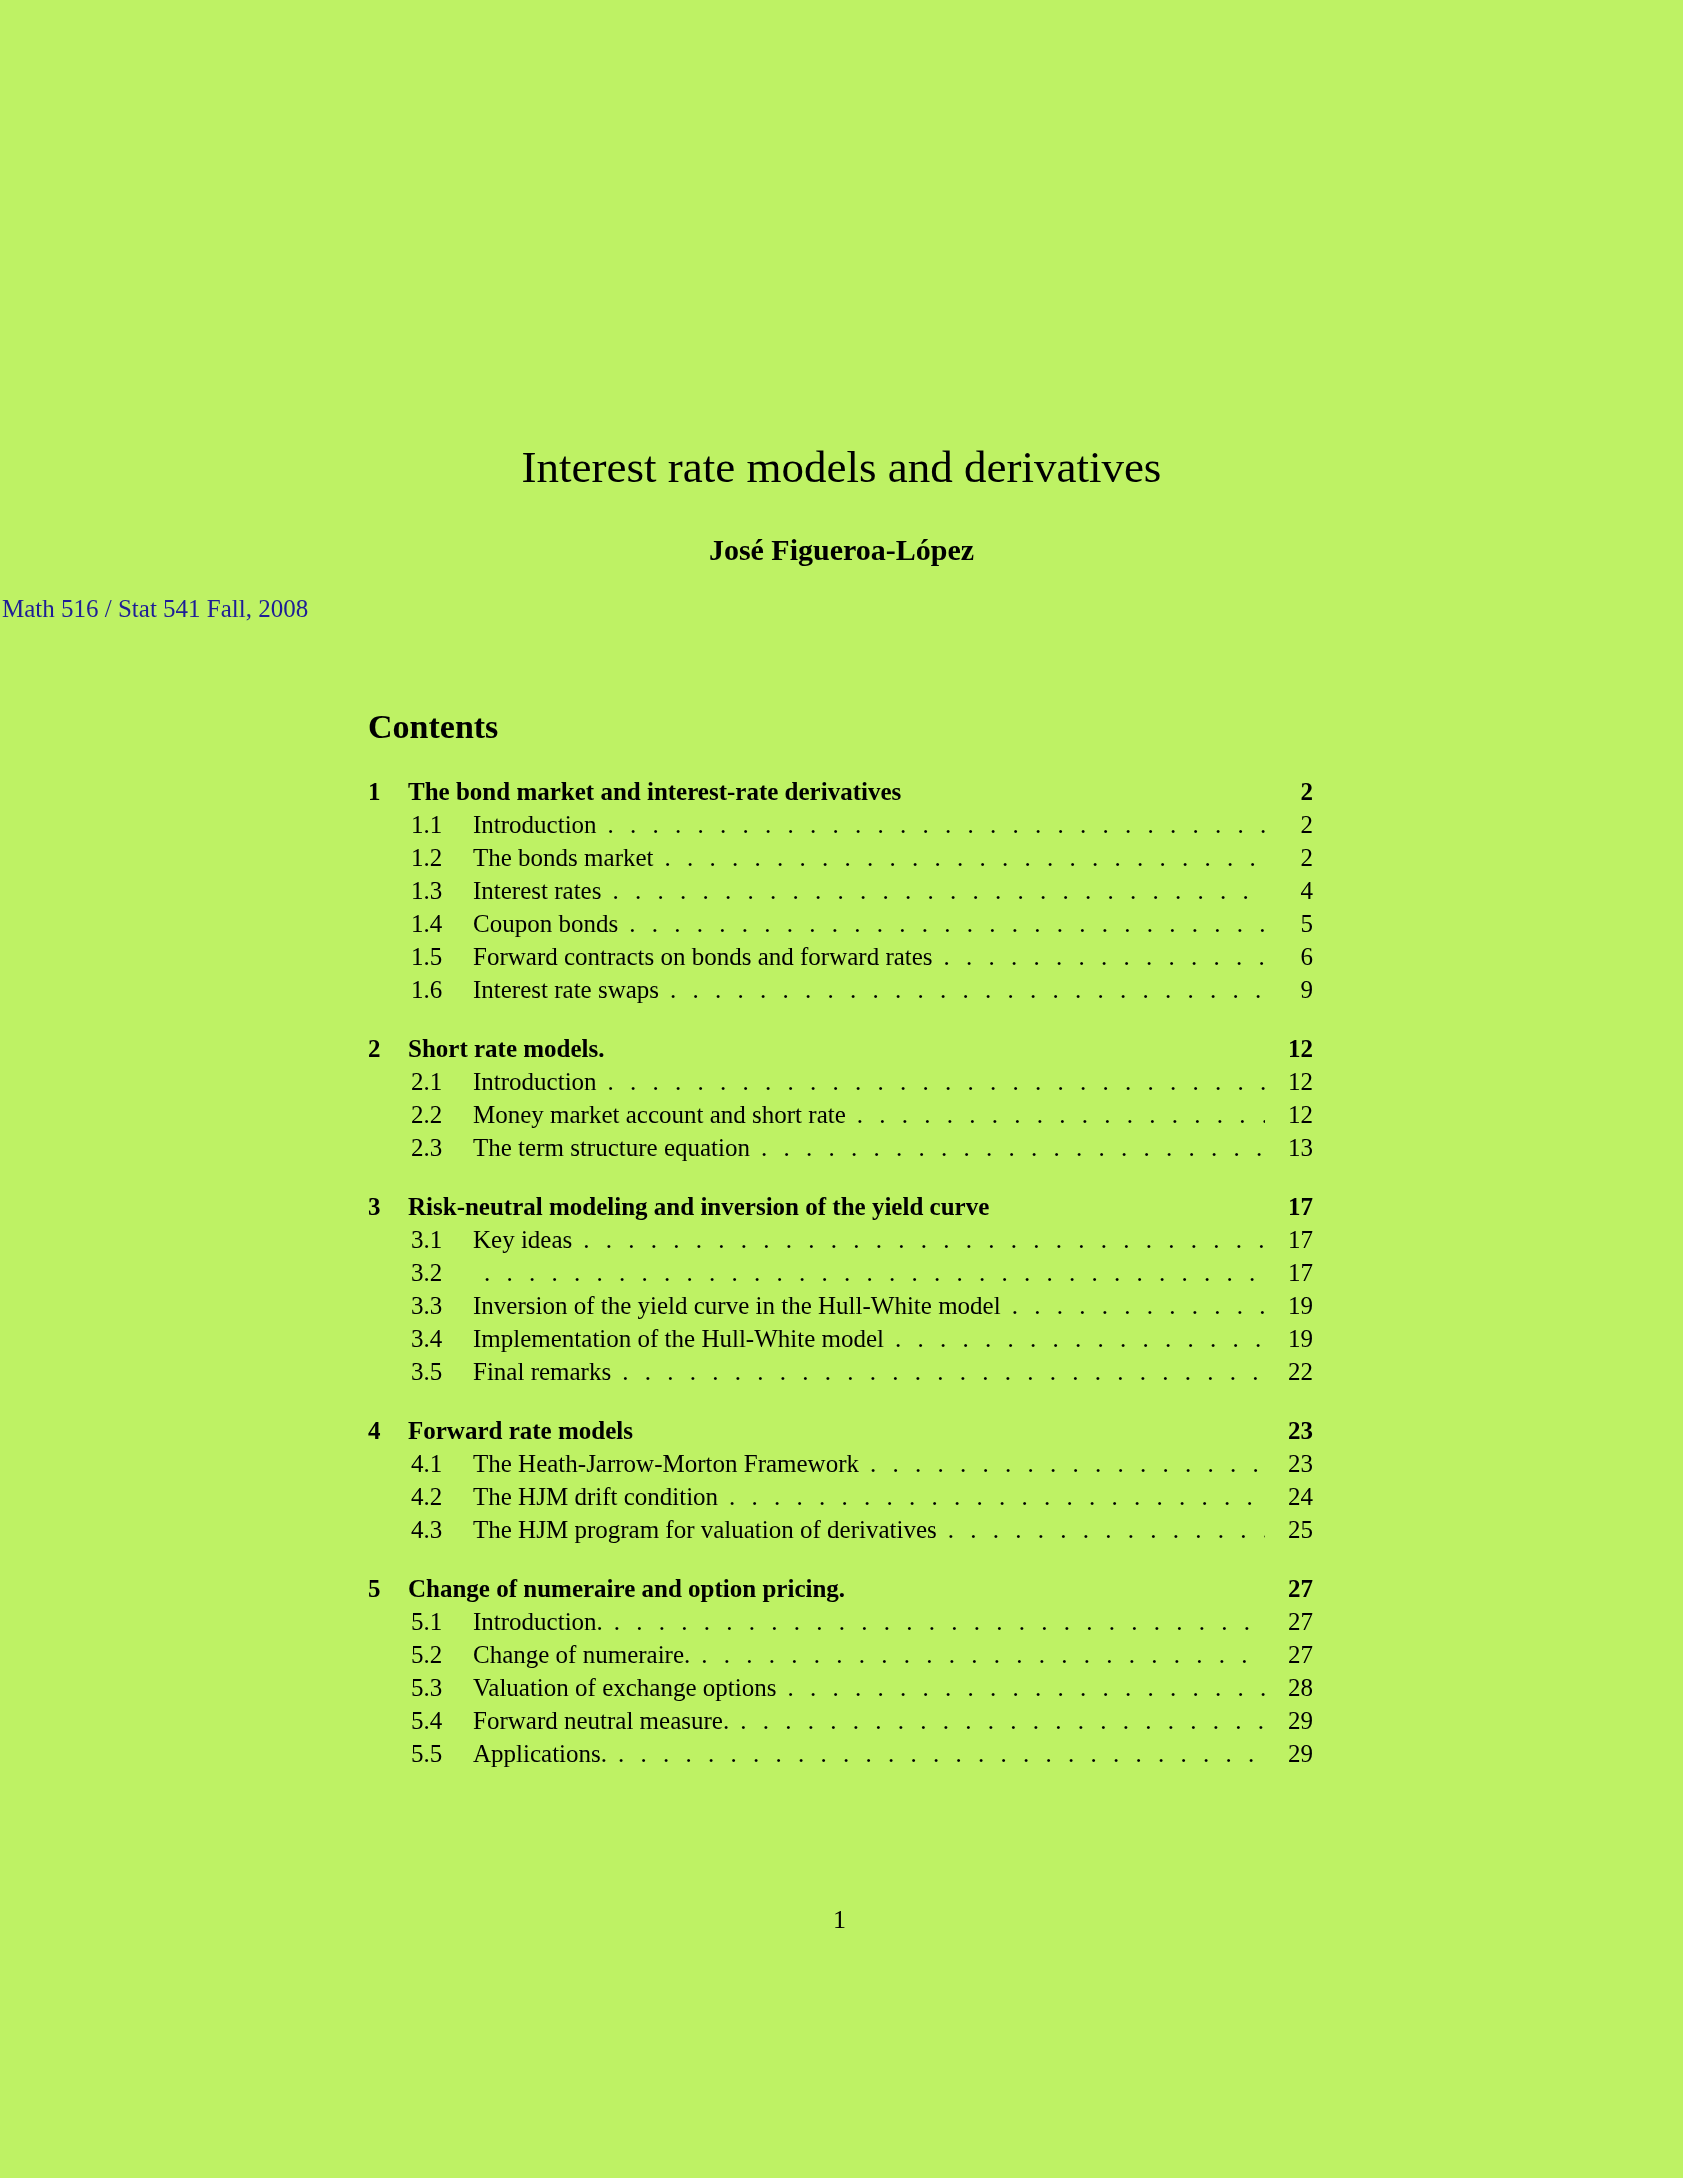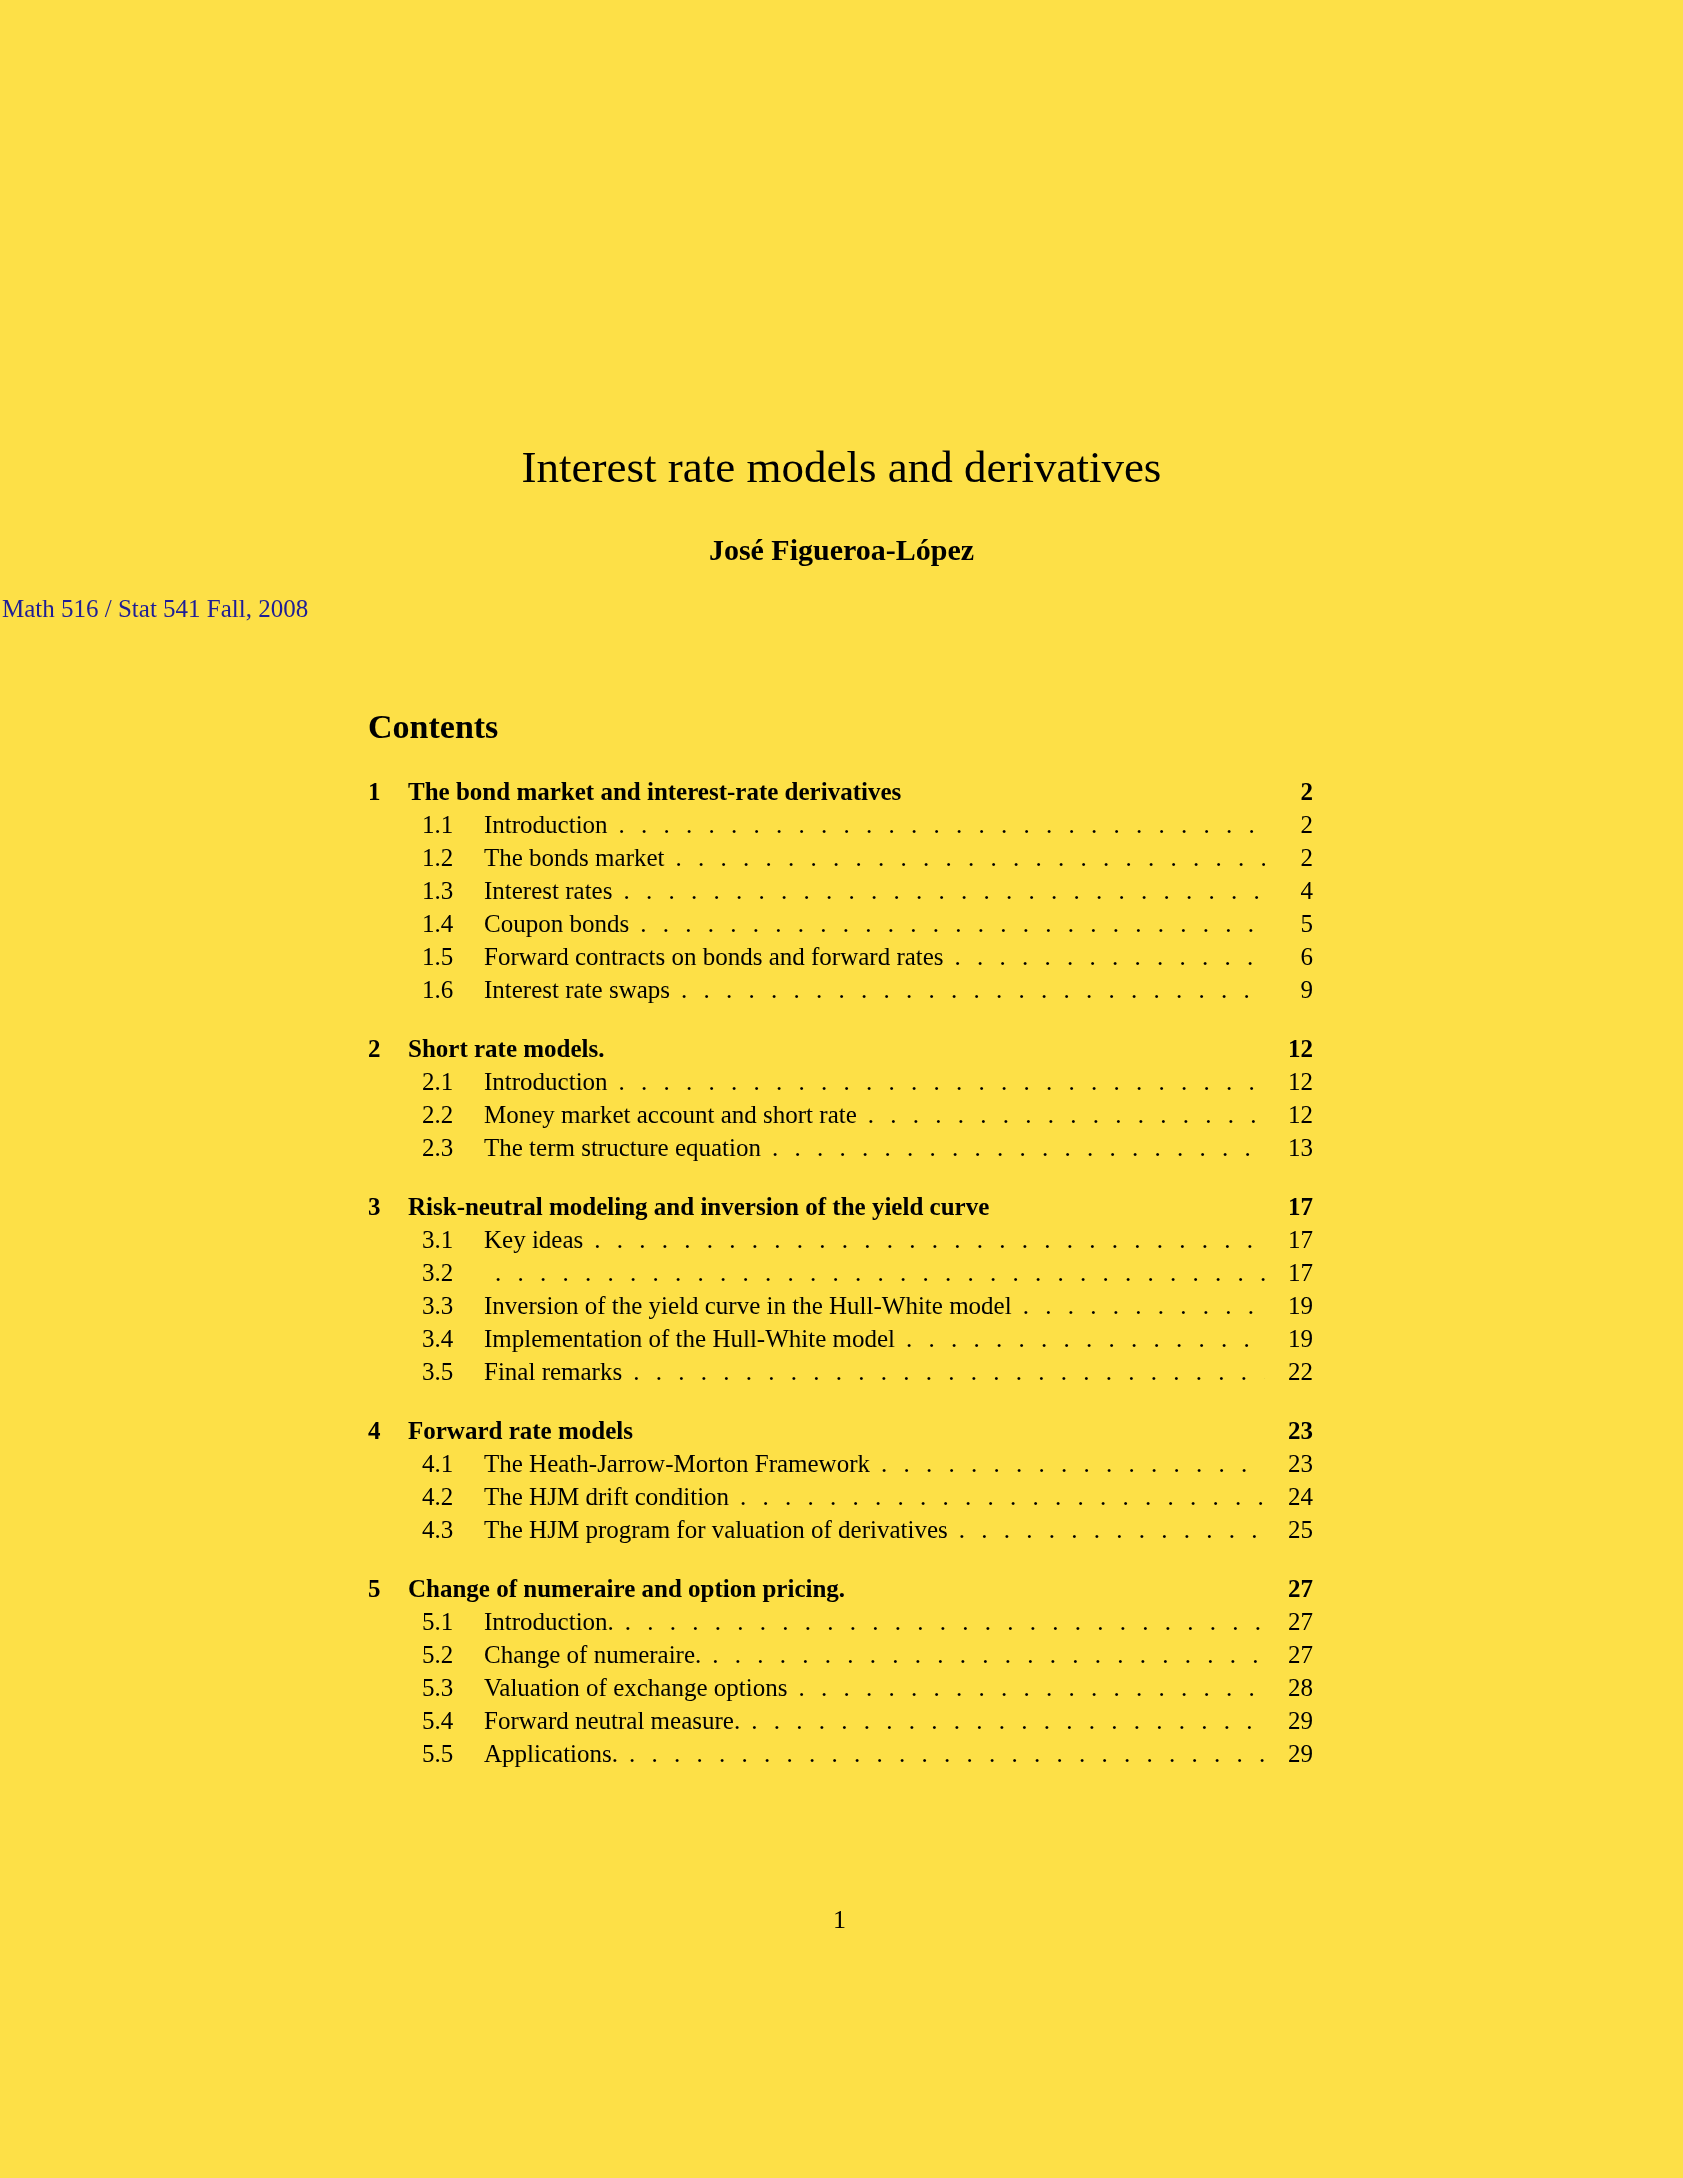--- a/index.html
+++ b/index.html
@@ -11,21 +11,21 @@
     width: 1683px;
     height: 2178px;
     position: relative;
     font-family: "Liberation Serif", serif;
     color: #000000;
     overflow: hidden;
   }
   .page {
     position: absolute;
     inset: 0;
-    background: #fde047;
+    background: #bef264;
   }
   
   .doc-title {
     position: absolute;
     top: 445px;
     left: 0;
     width: 100%;
     text-align: center;
     font-size: 45px;
     line-height: 45px;
@@ -80,21 +80,21 @@
     margin-top: 26px;
   }
   .row.sec.first {
     margin-top: 0;
   }
   .sec .num {
     width: 40px;
     flex: 0 0 40px;
   }
   .sub .num {
-    margin-left: 54px;
+    margin-left: 43px;
     width: 62px;
     flex: 0 0 62px;
   }
   .ttl {
     flex: 0 0 auto;
   }
   .fill {
     flex: 1 1 0;
   }
   .lead {

